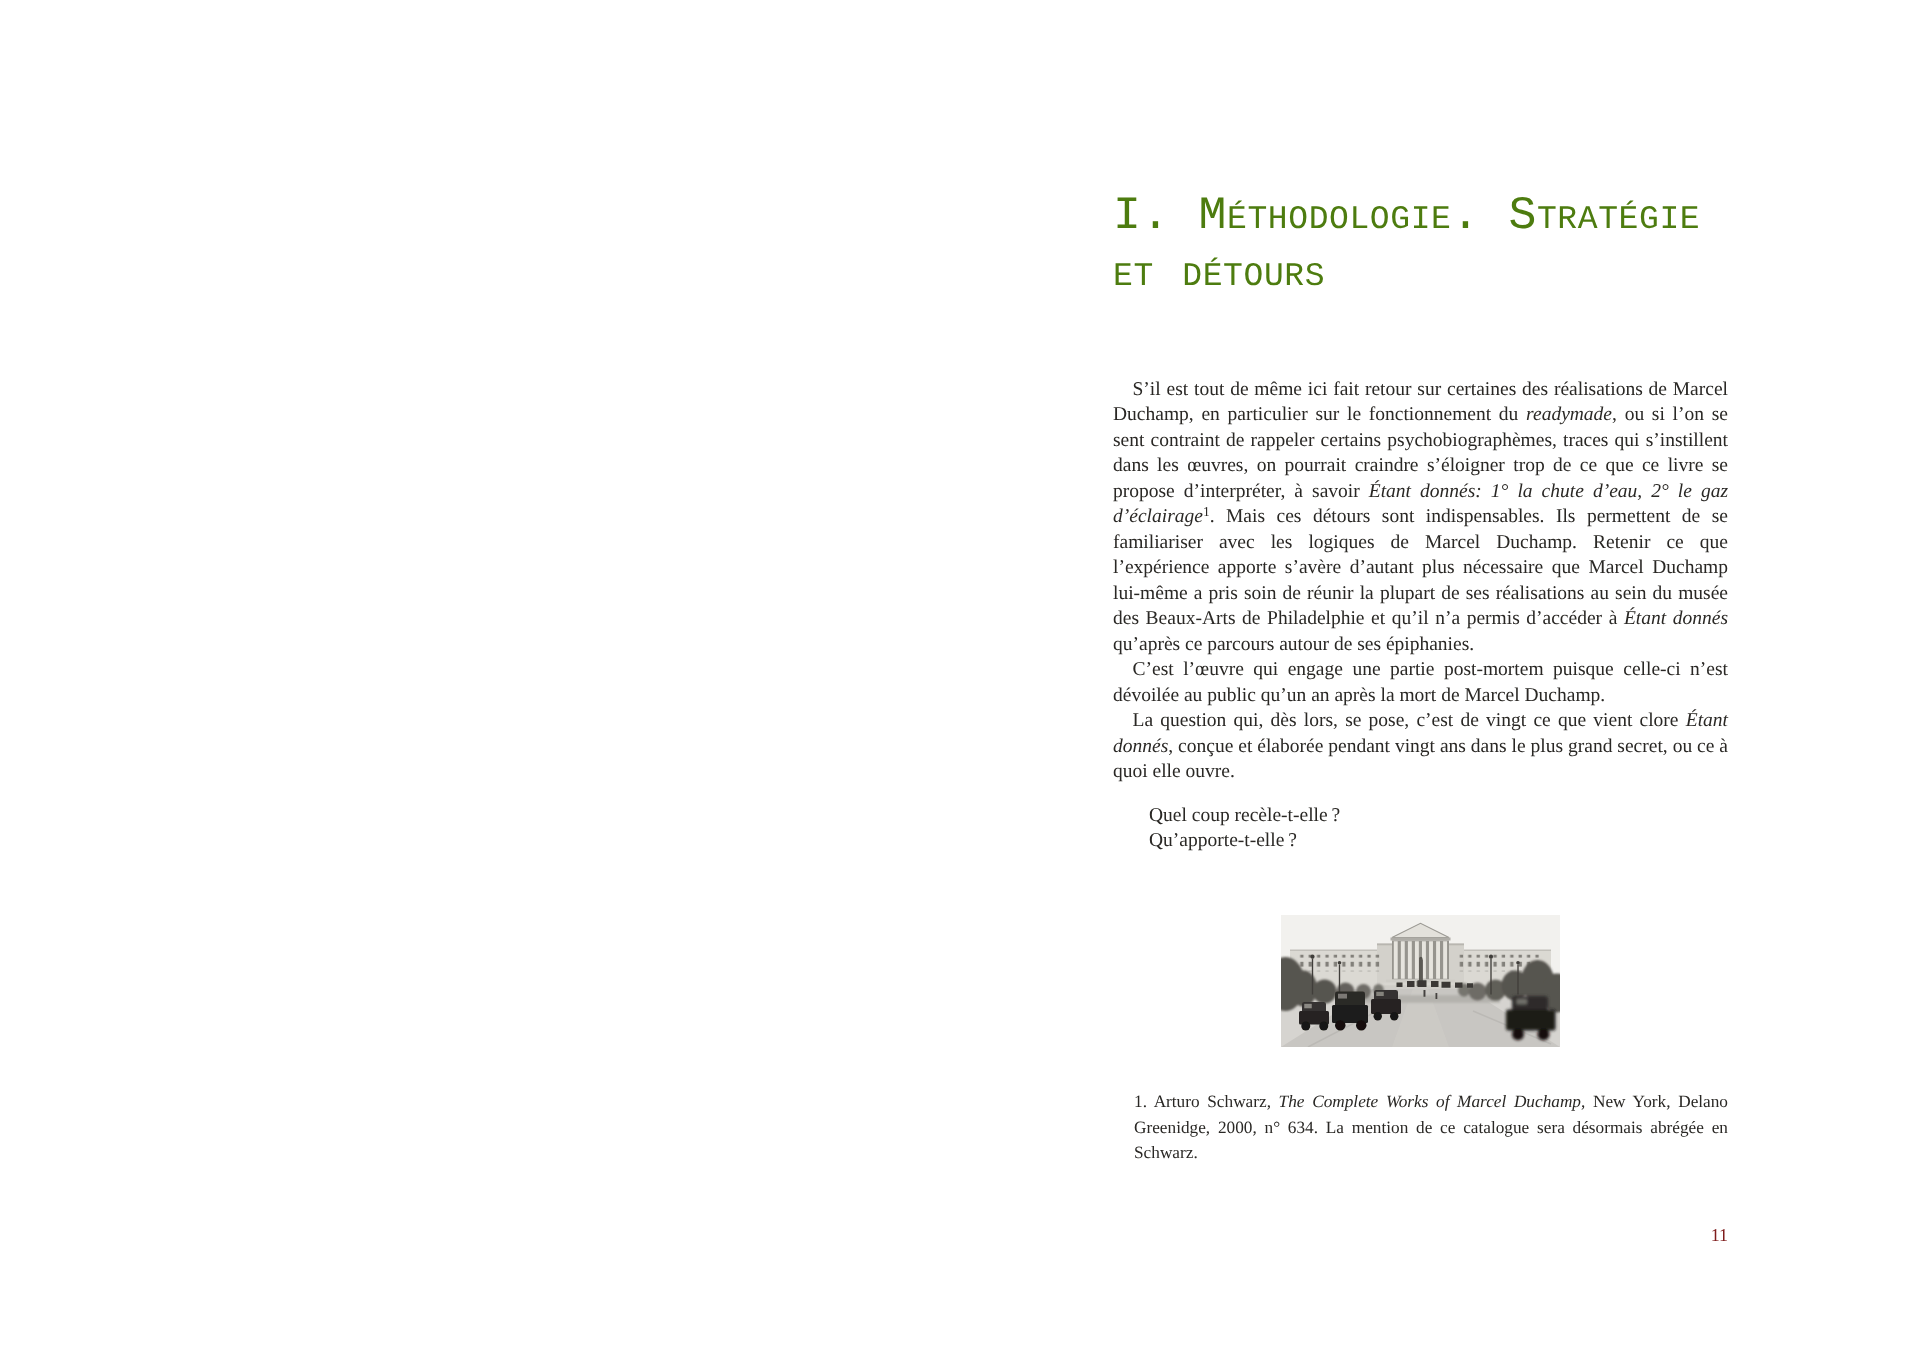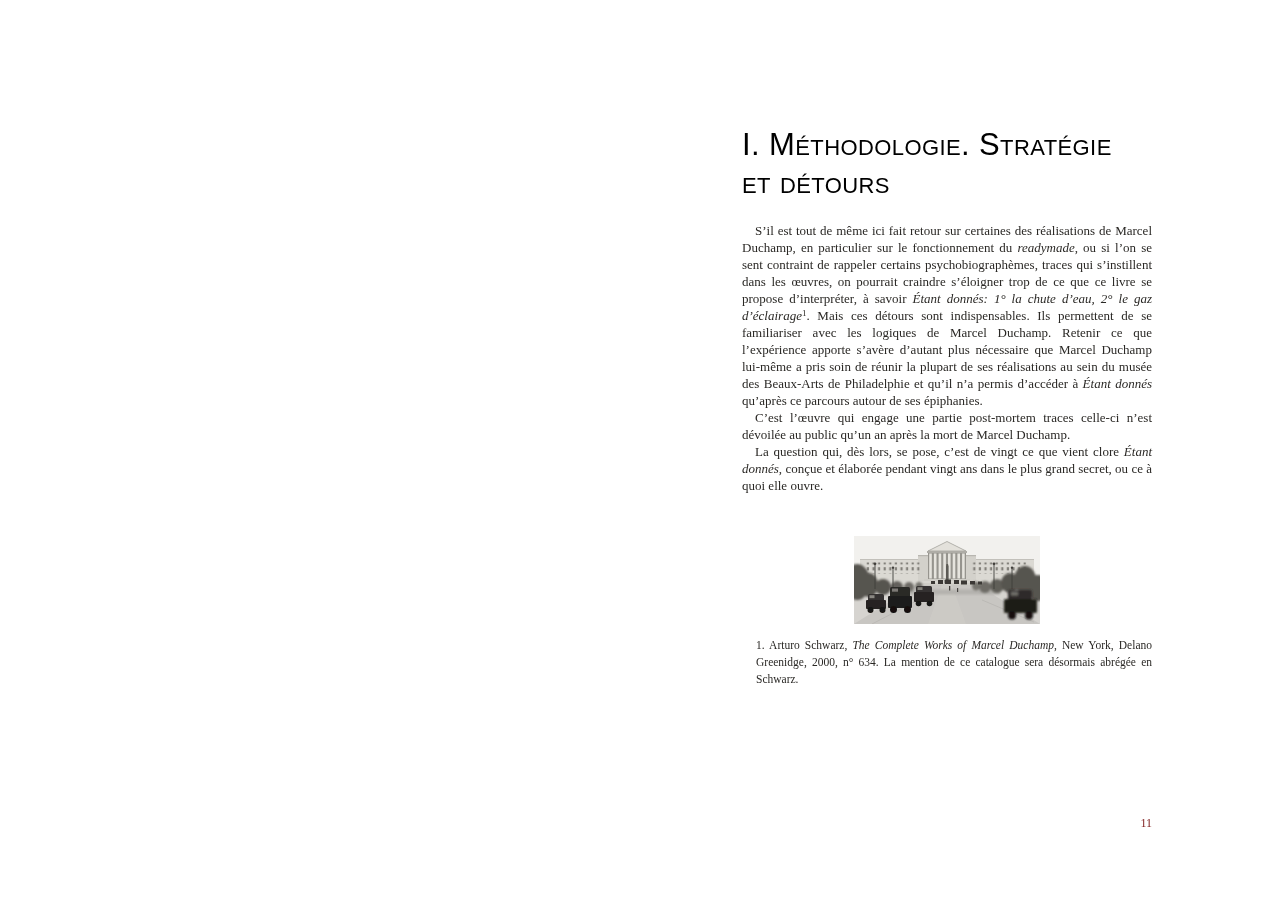--- a/index.html
+++ b/index.html
@@ -20,32 +20,32 @@
   }
   .page-right {
     position: absolute;
     left: 742px;
     top: 0;
     width: 410px;
     height: 904px;
   }
   .title {
     margin: 126px 0 0 0;
-    font-family: Liberation Sans, sans-serif;
+    font-family: Liberation Mono, monospace;
     font-weight: 400;
     font-variant: small-caps;
     font-size: 31px;
     line-height: 38px;
     letter-spacing: 0.4px;
-    color: #000000;
+    color: #4d7c0f;
   }
   .title-line { display: block; white-space: nowrap; }
 
   .body-text {
-    margin-top: 20px;
+    margin-top: 48px;
     font-size: 13px;
     line-height: 17px;
     text-align: justify;
   }
   .body-text p { margin: 0; text-indent: 13px; }
 
   .questions {
     margin-top: 12px;
     font-size: 13px;
     line-height: 17px;
@@ -57,21 +57,21 @@
 
   .photo {
     margin: 42px auto 0 auto;
     width: 186px;
     height: 88px;
     display: block;
   }
   .photo svg { display: block; }
 
   .footnote {
-    margin-top: 13px;
+    margin-top: 29px;
     padding-left: 14px;
     font-size: 11.5px;
     line-height: 17px;
     text-align: justify;
   }
   .footnote p { margin: 0; }
 
   .folio {
     position: absolute;
     top: 816px;
@@ -86,24 +86,28 @@
 <div class="spread">
   <div class="page-right">
 
     <h1 class="title">
       <span class="title-line">I. Méthodologie. Stratégie</span>
       <span class="title-line">et détours</span>
     </h1>
 
     <div class="body-text" id="paragraphs">
         <p><span>S’il est tout de même ici fait retour sur certaines des réalisations de Marcel Duchamp, en particulier sur le fonctionnement du </span><em>readymade</em><span>, ou si l’on se sent contraint de rappeler certains psychobiographèmes, traces qui s’instillent dans les œuvres, on pourrait craindre s’éloigner trop de ce que ce livre se propose d’interpréter, à savoir </span><em>Étant donnés: 1° la chute d’eau, 2° le gaz d’éclairage</em><sup>1</sup><span>. Mais ces détours sont indispensables. Ils permettent de se familiariser avec les logiques de Marcel Duchamp. Retenir ce que l’expérience apporte s’avère d’autant plus nécessaire que Marcel Duchamp lui-même a pris soin de réunir la plupart de ses réalisations au sein du musée des Beaux-Arts de Philadelphie et qu’il n’a permis d’accéder à </span><em>Étant donnés</em><span> qu’après ce parcours autour de ses épiphanies.</span></p>
-        <p><span>C’est l’œuvre qui engage une partie post-mortem traces celle-ci n’est dévoilée au public qu’un an après la mort de Marcel Duchamp.</span></p>
+        <p><span>C’est l’œuvre qui engage une partie post-mortem puisque celle-ci n’est dévoilée au public qu’un an après la mort de Marcel Duchamp.</span></p>
         <p><span>La question qui, dès lors, se pose, c’est de vingt ce que vient clore </span><em>Étant donnés</em><span>, conçue et élaborée pendant vingt ans dans le plus grand secret, ou ce à quoi elle ouvre.</span></p>
       </div>
 
+    <div class="questions" id="questions">
+        <p>Quel coup recèle-t-elle ?</p>
+        <p>Qu’apporte-t-elle ?</p>
+      </div>
 
     <figure class="photo">
       <svg viewBox="0 0 186 88" width="186" height="88" xmlns="http://www.w3.org/2000/svg">
         <defs>
           <filter id="soft" x="-20%" y="-20%" width="140%" height="140%">
               <feGaussianBlur stdDeviation="0.8"></feGaussianBlur>
             </filter>
           <filter id="soft2" x="-20%" y="-20%" width="140%" height="140%">
               <feGaussianBlur stdDeviation="0.4"></feGaussianBlur>
             </filter>

